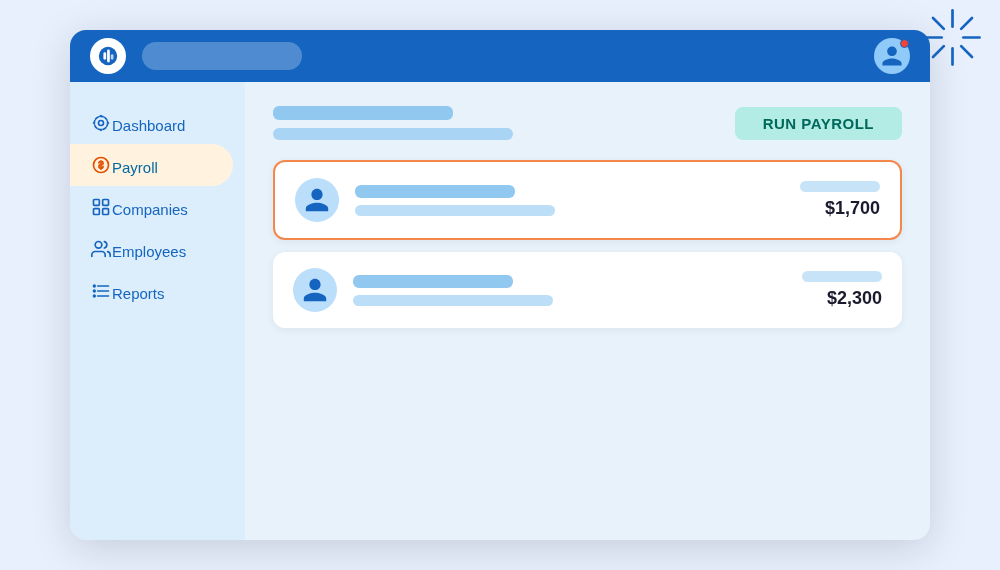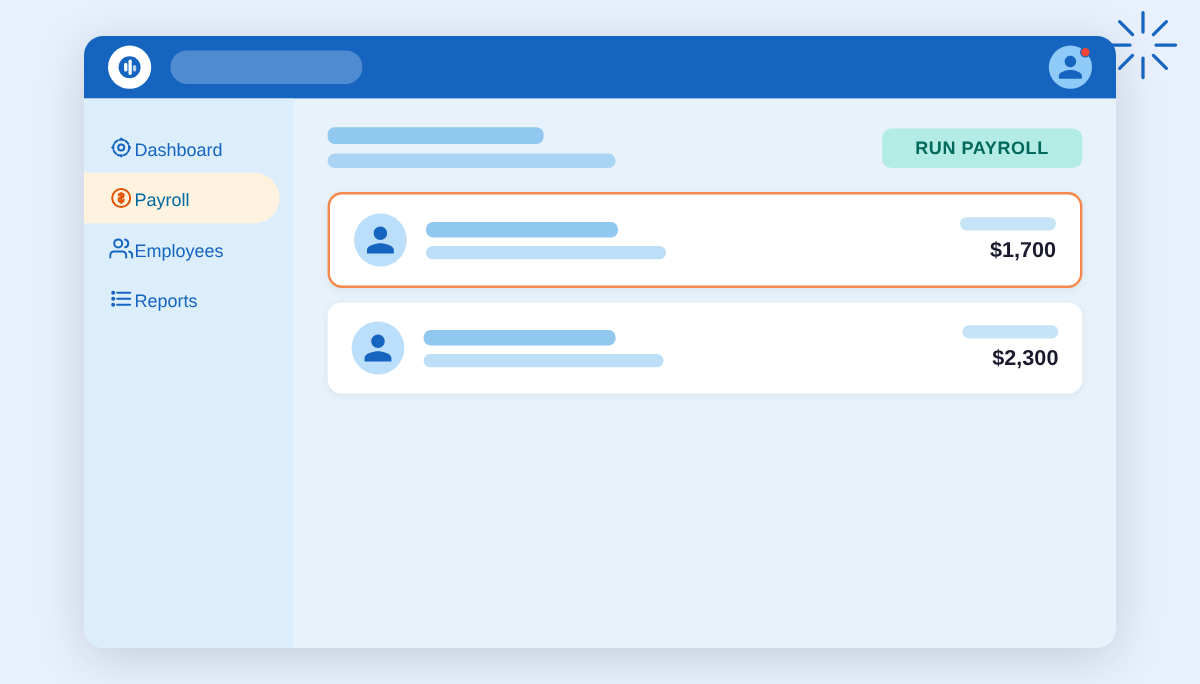--- a/index.html
+++ b/index.html
@@ -298,20 +298,31 @@
         <div class="sidebar-item active">
           <span class="icon">
             <svg viewBox="0 0 24 24" fill="none" stroke="#e65100" stroke-width="2" stroke-linecap="round">
               <circle cx="12" cy="12" r="9"></circle>
               <path d="M12 7v10M9.5 9.5c0-1.4 1.1-2 2.5-2s2.5.9 2.5 2-1.1 2-2.5 2-2.5.6-2.5 2 1.1 2.5 2.5 2.5 2.5-.9 2.5-2.5"></path>
             </svg>
           </span>
           <span>Payroll</span>
         </div>
 
+        <div class="sidebar-item">
+          <span class="icon">
+            <svg viewBox="0 0 24 24" fill="none" stroke="#1565c0" stroke-width="2" stroke-linecap="round" stroke-linejoin="round">
+              <rect x="3" y="3" width="7" height="7" rx="1"></rect>
+              <rect x="14" y="3" width="7" height="7" rx="1"></rect>
+              <rect x="3" y="14" width="7" height="7" rx="1"></rect>
+              <rect x="14" y="14" width="7" height="7" rx="1"></rect>
+            </svg>
+          </span>
+          <span>Companies</span>
+        </div>
 
         <div class="sidebar-item">
           <span class="icon">
             <svg viewBox="0 0 24 24" fill="none" stroke="#1565c0" stroke-width="2" stroke-linecap="round" stroke-linejoin="round">
               <path d="M17 21v-2a4 4 0 0 0-4-4H5a4 4 0 0 0-4 4v2"></path>
               <circle cx="9" cy="7" r="4"></circle>
               <path d="M23 21v-2a4 4 0 0 0-3-3.87M16 3.13a4 4 0 0 1 0 7.75"></path>
             </svg>
           </span>
           <span>Employees</span>

